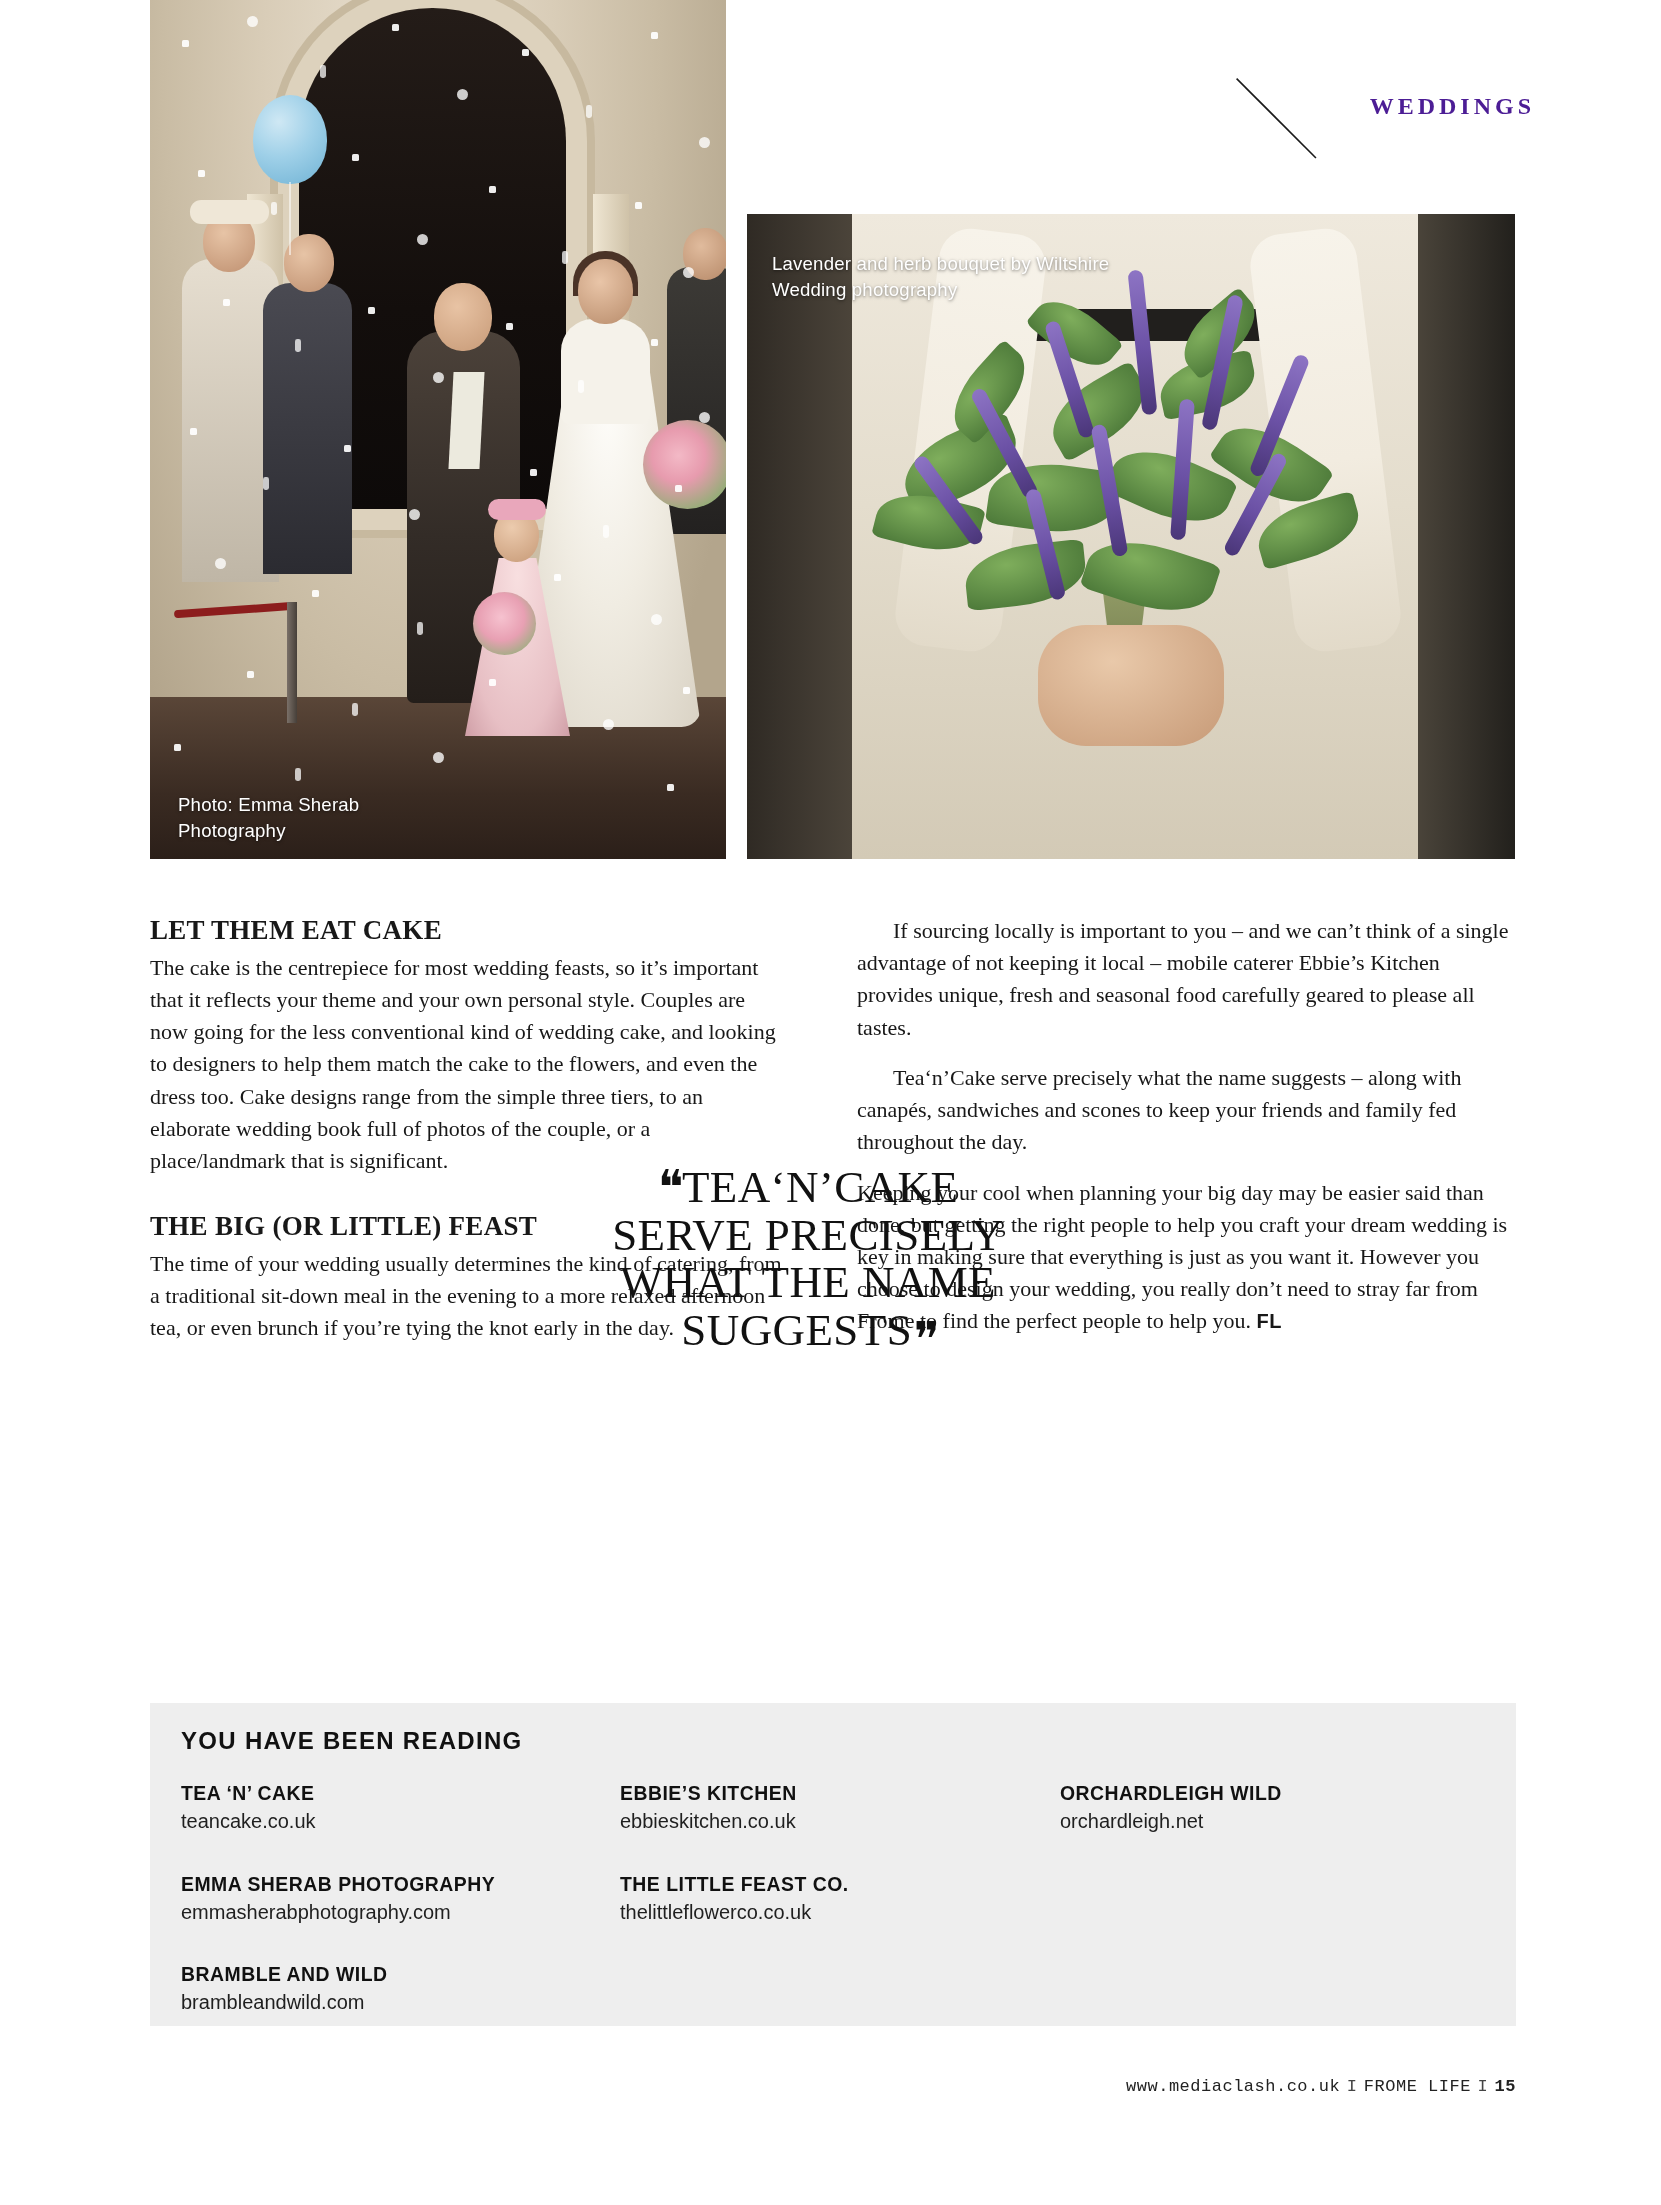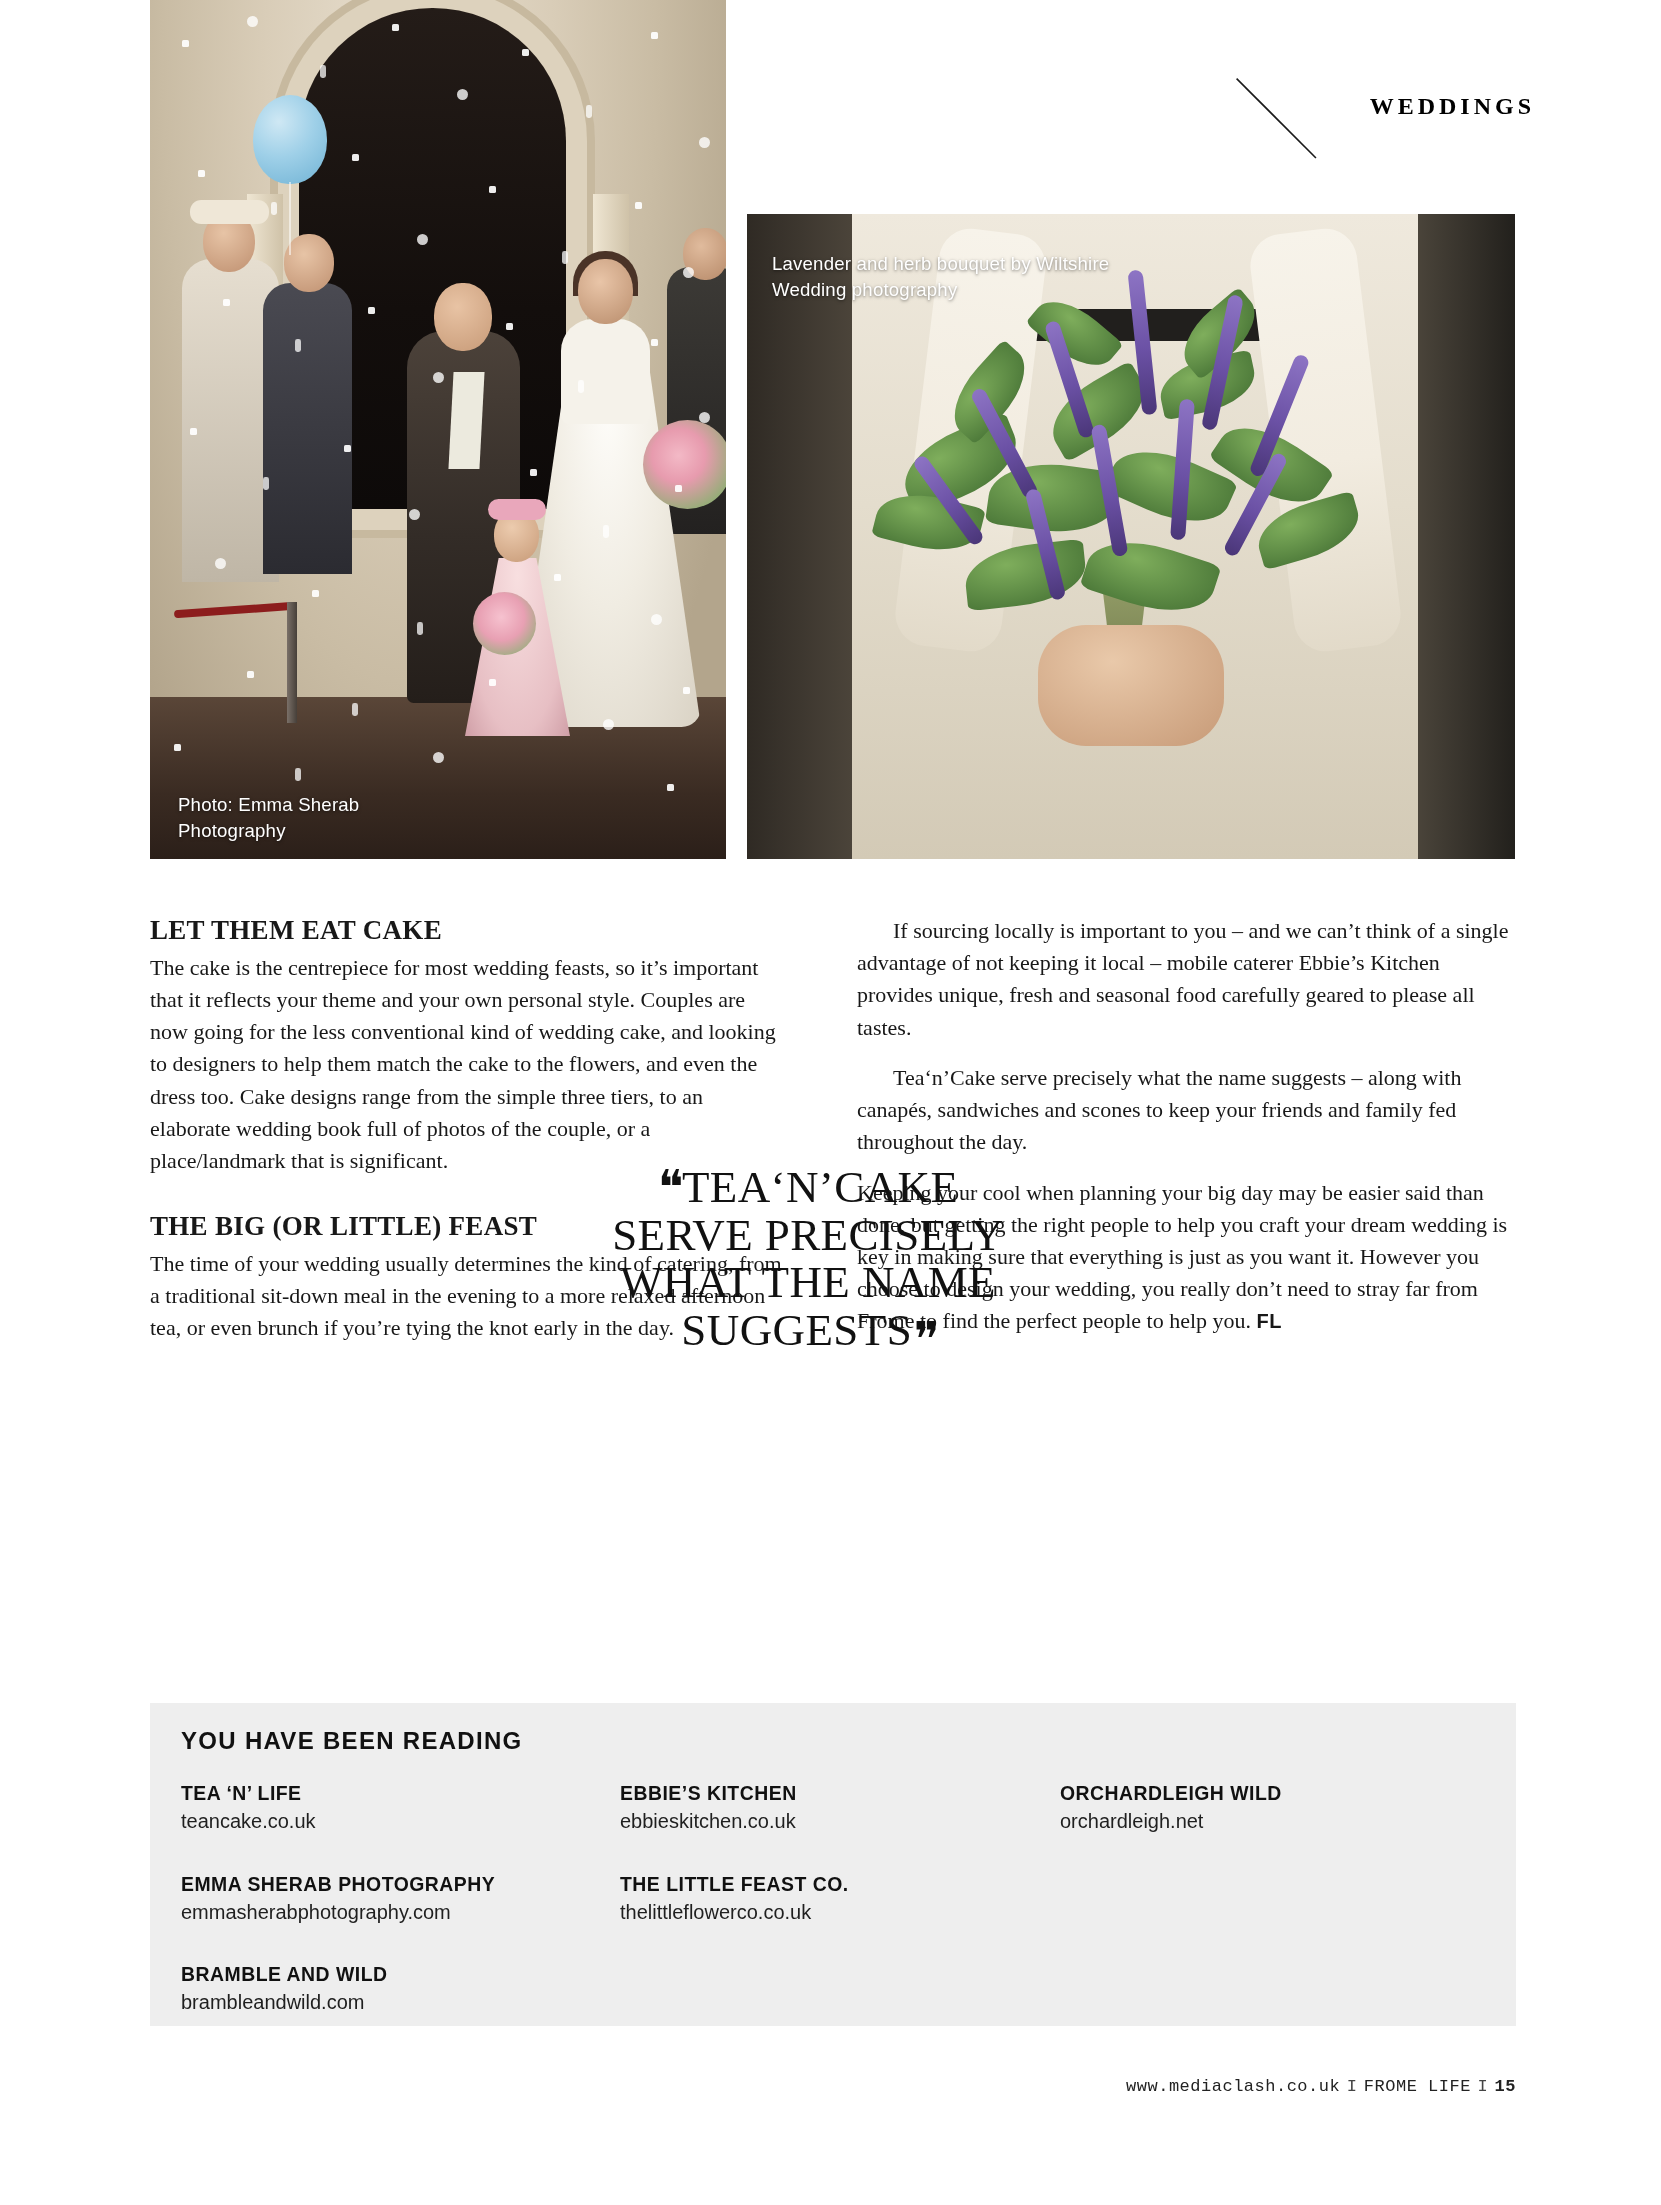--- a/index.html
+++ b/index.html
@@ -28,21 +28,21 @@
   .section-title {
     position: absolute;
     top: 93px;
     left: 1293px;
     width: 242px;
     text-align: right;
     font-family: "Liberation Serif", serif;
     font-size: 24px;
     letter-spacing: 4px;
     font-weight: 700;
-    color: #000000;
+    color: #4c1d95;
   }
 
   
   .photo {
     position: absolute;
     overflow: hidden;
   }
   .photo-left {
     left: 150px;
     top: -8px;
@@ -509,21 +509,21 @@
 </div>
 
 <div class="pullquote">
   <span class="quote-open">❝</span><span class="pq-text">TEA‘N’CAKE SERVE PRECISELY WHAT THE NAME SUGGESTS</span><span class="quote-close">❞</span>
 </div>
 
 <div class="reading-box">
   <div class="reading-title">YOU HAVE BEEN READING</div>
 
   <div class="credit" style="left:31px; top:79px; width:453px;">
-    <div class="c-name">TEA ‘N’ LIFE</div>
+    <div class="c-name">TEA ‘N’ CAKE</div>
     <div class="c-url">teancake.co.uk</div>
   </div>
   <div class="credit" style="left:470px; top:79px; width:453px;">
     <div class="c-name">EBBIE’S KITCHEN</div>
     <div class="c-url">ebbieskitchen.co.uk</div>
   </div>
   <div class="credit" style="left:910px; top:79px; width:453px;">
     <div class="c-name">ORCHARDLEIGH WILD</div>
     <div class="c-url">orchardleigh.net</div>
   </div>

